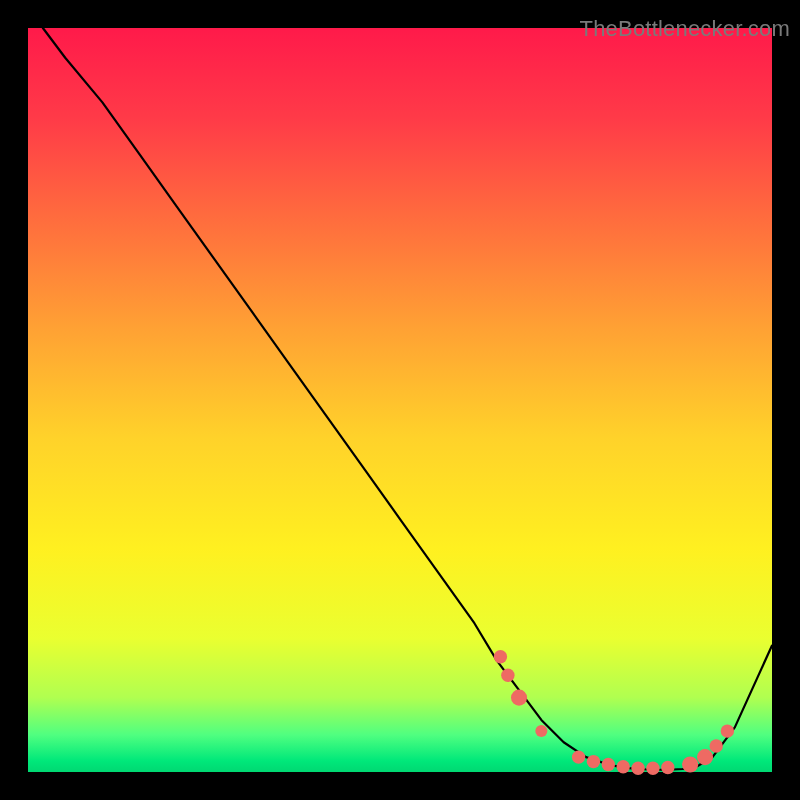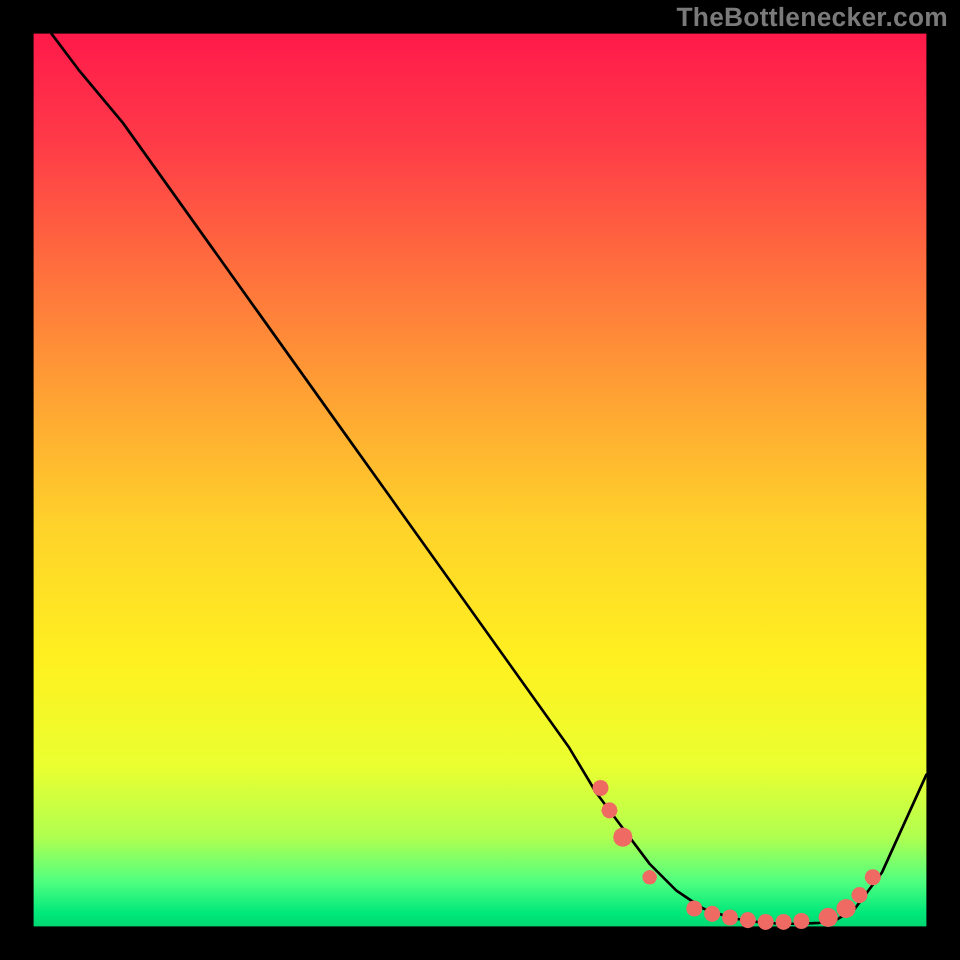--- a/index.html
+++ b/index.html
@@ -15,28 +15,27 @@
     width: 800px;
     height: 800px;
   }
   svg.chart-svg {
     position: absolute;
     top: 0;
     left: 0;
     display: block;
   }
   .attribution {
-    top: 2px;
+    top: 16px;
     position: absolute;
     color: #7a7a7a;
     right: 10px;
     font-family: Arial, Helvetica, sans-serif;
     font-size: 22px;
     letter-spacing: 0.2px;
-    font-weight: bold;
   }
 </style>
 </head>
 <body>
 
 <div class="chart-container">
   <svg class="chart-svg" width="800" height="800" viewBox="0 0 800 800">
     <defs>
       <linearGradient id="bg-grad" x1="0" y1="0" x2="0" y2="1">
           <stop offset="0%" stop-color="#ff1a4a"></stop>

